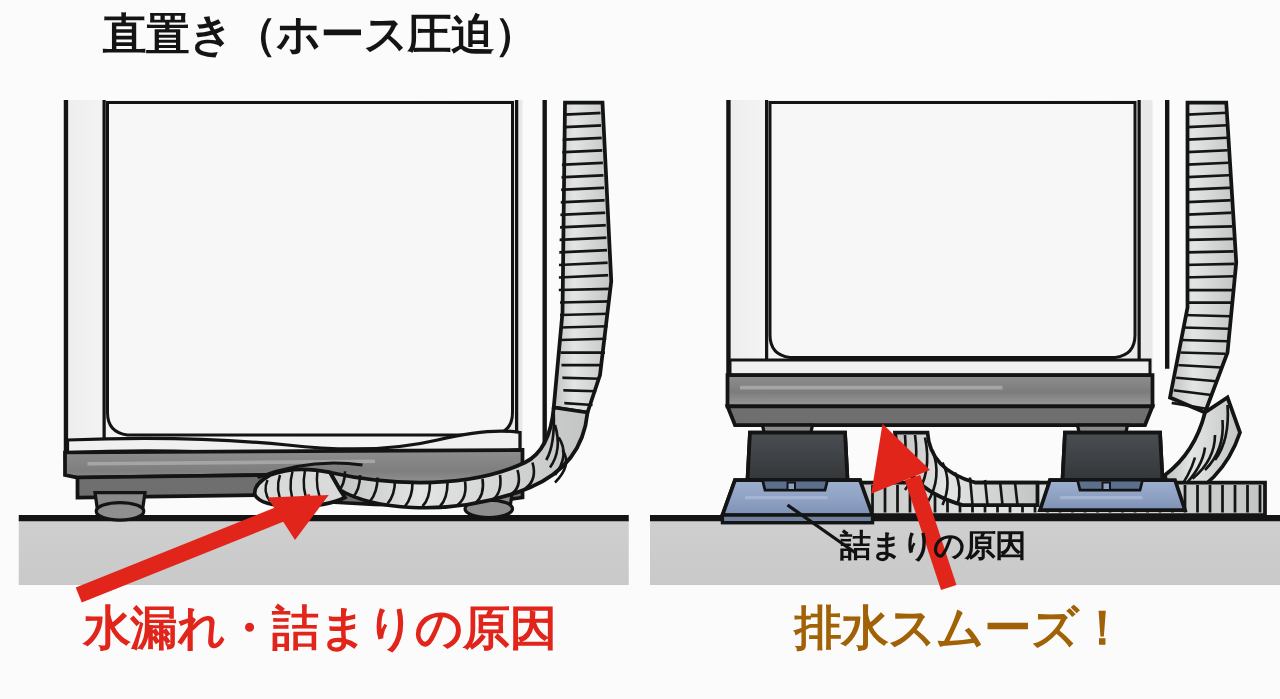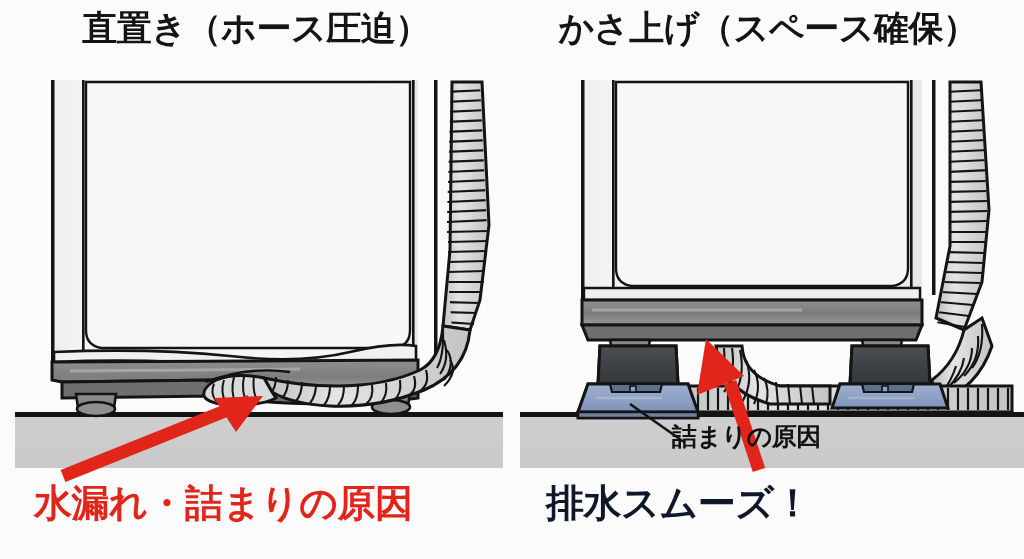--- a/index.html
+++ b/index.html
@@ -21,26 +21,26 @@
     font-size:35px;
     font-weight:700;
     letter-spacing:-0.5px;
     color:#141414;
     white-space:nowrap;
     line-height:1.25;
   }
 
   .panel-caption{
     position:absolute;top:482px;left:0;width:512px;
+    text-align:center;
     font-size:38px;
     font-weight:700;
     letter-spacing:-0.5px;
     white-space:nowrap;
     line-height:1.15;
-    padding-left:34px;
   }
 
   .riser-label{
     position:absolute;
     left:672px;top:420px;
     font-size:25px;
     font-weight:700;
     color:#111;
     white-space:nowrap;
     letter-spacing:-0.5px;
@@ -202,21 +202,20 @@
         <path d="M63 476 L250 401" fill="none" stroke="#e1251b" stroke-width="13" stroke-linecap="butt"></path>
         <path d="M263 396 L214 398 L236 432 Z" fill="#e1251b"></path>
       </g>
     </svg>
 
     <div class="panel-caption" style="color:#e1251b">水漏れ・詰まりの原因</div>
   </div>
 
   <div class="panel" id="panel-right">
 
-    <div class="panel-title">かさ上げ（スペース確保）</div>
 
     <svg class="art" width="512" height="559" viewBox="0 0 512 559">
       <defs>
         <linearGradient id="bodyGradR" x1="0" y1="0" x2="1" y2="0">
           <stop offset="0" stop-color="#ededed"></stop>
           <stop offset="0.12" stop-color="#f6f6f6"></stop>
           <stop offset="0.75" stop-color="#f4f4f4"></stop>
           <stop offset="1" stop-color="#e8e8e8"></stop>
         </linearGradient>
         <linearGradient id="baseGradR" x1="0" y1="0" x2="0" y2="1">
@@ -412,18 +411,18 @@
       <g>
         <path d="M118 404 L172 442" stroke="#141414" stroke-width="2.6" fill="none"></path>
       </g>
 
       <g>
         <path d="M247 470 L218 382" fill="none" stroke="#e1251b" stroke-width="13" stroke-linecap="butt"></path>
         <path d="M194 339 L185 395 L232 376 Z" fill="#e1251b"></path>
       </g>
     </svg>
 
-    <div class="panel-caption" style="color:#0f172a">排水スムーズ！</div>
+    <div class="panel-caption" style="color:#a16207">排水スムーズ！</div>
   </div>
 
   <div class="riser-label">詰まりの原因</div>
 
 </div>
 
 </body></html>

